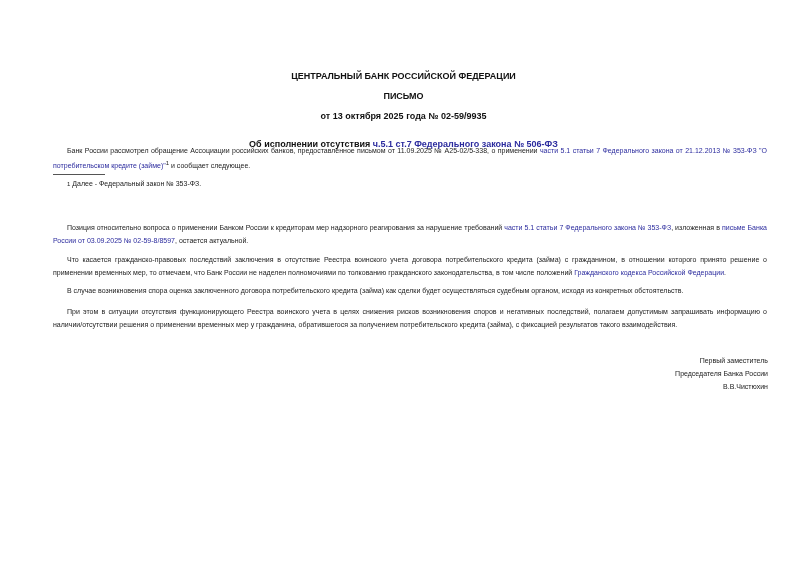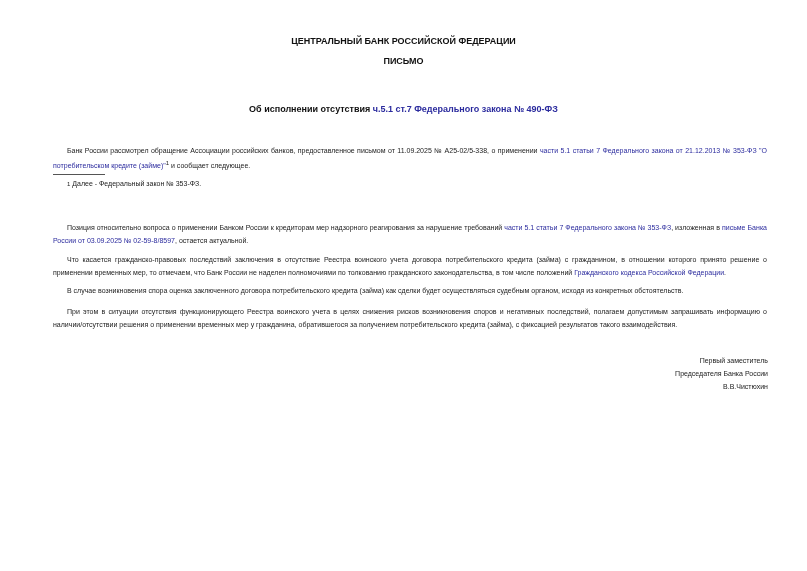--- a/index.html
+++ b/index.html
@@ -23,20 +23,21 @@
       height: 571px;
     }
     .center-line {
       position: absolute;
       left: 0;
       width: 807px;
       text-align: center;
       font-weight: bold;
       font-size: 9px;
       color: #111;
+      margin-top: 35px;
     }
     .h-org { top: 36px; }
     .h-type { top: 56px; }
     .h-date { top: 76px; }
     .h-subject { top: 104px; }
 
     a.link {
       color: #2b2b9e;
       text-decoration: none;
     }
@@ -86,21 +87,22 @@
       color: #222;
     }
   </style>
 </head>
 <body>
 
 <div class="page">
 
   <div class="center-line h-org">ЦЕНТРАЛЬНЫЙ БАНК РОССИЙСКОЙ ФЕДЕРАЦИИ</div>
   <div class="center-line h-type">ПИСЬМО</div>
-  <div class="center-line h-subject"><span>Об исполнении отсутствия </span><a class="link">ч.5.1 ст.7 Федерального закона № 490-ФЗ</a></div>
+  <div class="center-line h-date">от 13 октября 2025 года № 02-59/9935</div>
+  <div class="center-line h-subject"><span>Об исполнении отсутствия </span><a class="link">ч.5.1 ст.7 Федерального закона № 506-ФЗ</a></div>
 
   <div class="para p1"><span>Банк России рассмотрел обращение Ассоциации российских банков, предоставленное письмом от 11.09.2025 № А25-02/5-338, о применении </span><a class="link">части 5.1 статьи 7 Федерального закона от 21.12.2013 № 353-ФЗ "О потребительском кредите (займе)"</a><sup class="fn-mark">1</sup><span> и сообщает следующее.</span></div>
 
   <div class="fn-rule"></div>
   <div class="footnote"><span class="fn-mark">1</span><span> Далее - Федеральный закон № 353-ФЗ.</span></div>
 
   <div class="para p2"><span>Позиция относительно вопроса о применении Банком России к кредиторам мер надзорного реагирования за нарушение требований </span><a class="link">части 5.1 статьи 7 Федерального закона № 353-ФЗ</a><span>, изложенная в </span><a class="link">письме Банка России от 03.09.2025 № 02-59-8/8597</a><span>, остается актуальной.</span></div>
 
   <div class="para p3"><span>Что касается гражданско-правовых последствий заключения в отсутствие Реестра воинского учета договора потребительского кредита (займа) с гражданином, в отношении которого принято решение о применении временных мер, то отмечаем, что Банк России не наделен полномочиями по толкованию гражданского законодательства, в том числе положений </span><a class="link">Гражданского кодекса Российской Федерации</a><span>.</span></div>
 

